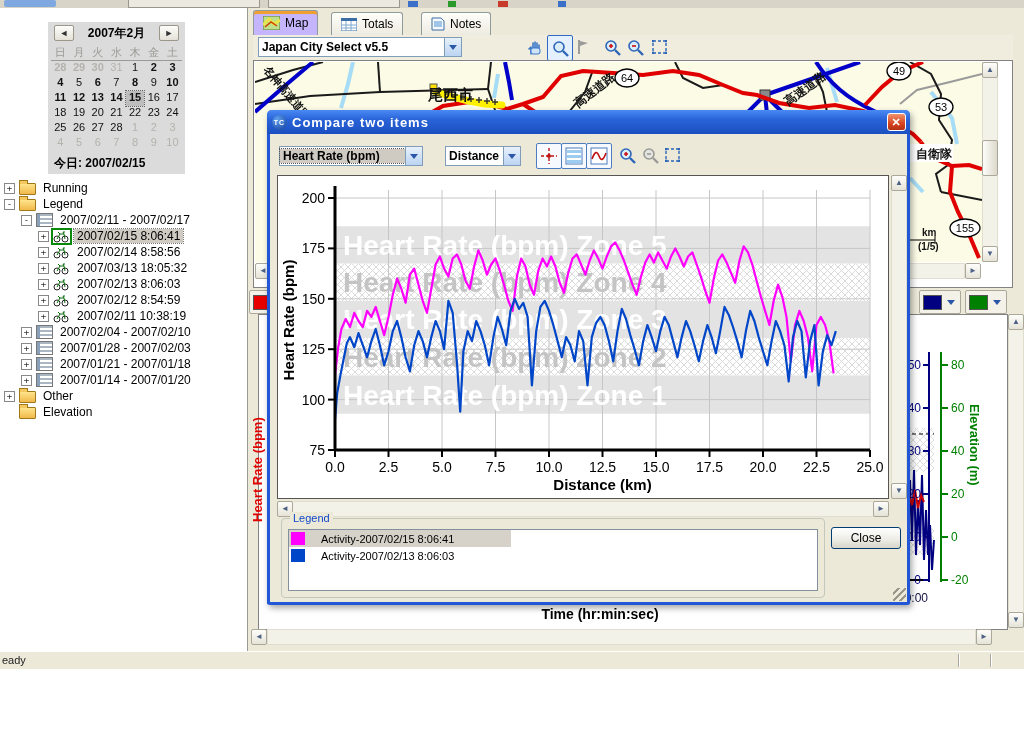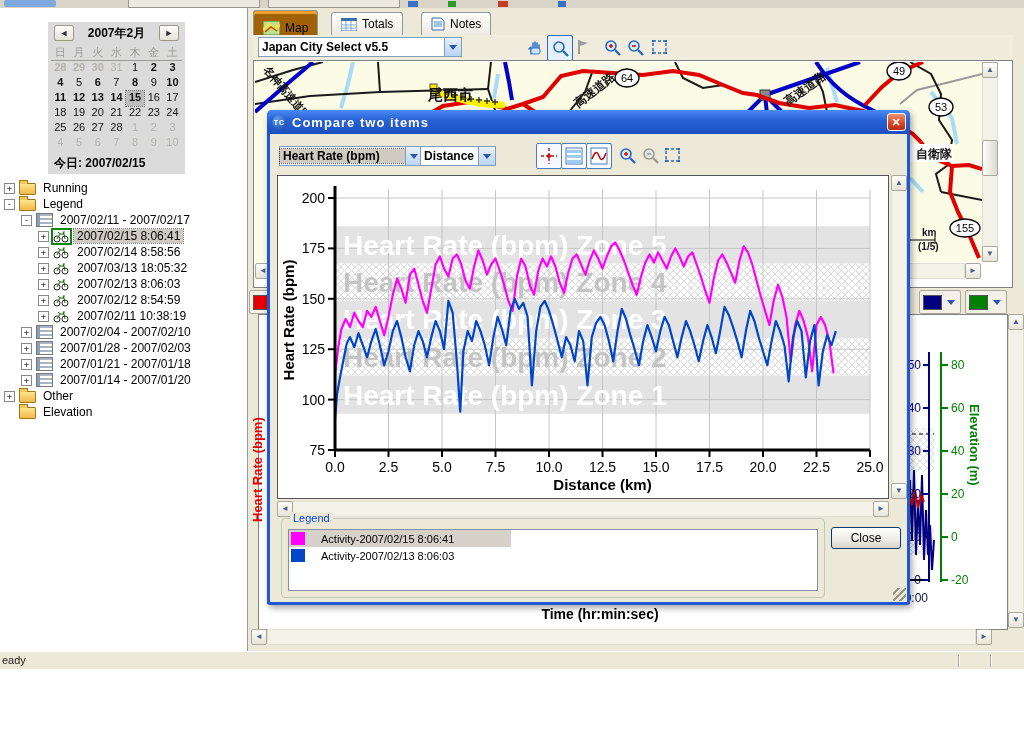--- a/index.html
+++ b/index.html
@@ -26,21 +26,21 @@
   .ti-folder{width:15px;height:10px;margin-top:2px;background:linear-gradient(#FFE48C,#F0B94C);border:1px solid #A07818;border-radius:1px;}
   .ti-folder:before{content:"";position:absolute;left:-1px;top:-4px;width:7px;height:3px;background:#F4C85E;border:1px solid #A07818;border-bottom:none;}
   .ti-week{width:15px;height:12px;background:#fff;border:1px solid #777;background-image:linear-gradient(90deg,#8aa0b8 3px,transparent 3px),repeating-linear-gradient(180deg,#aab6c2 0 2px,transparent 2px 4px);}
   .ti-bike-sel{outline:2px solid #0A8A0A;background:#fff;}
   .tlabel{padding:0 3px;}
   .tsel{background:#CFCBC3;outline:1px dotted #777;}
   
   #right-region{left:247px;top:8px;width:777px;height:643px;background:#ECE9D8;border-left:1px solid #9a9a94;}
   #tab-strip{left:253px;top:10px;width:760px;height:25px;}
   .tab{position:absolute;height:23px;background:linear-gradient(#FEFEFA,#EDEBE1);border:1px solid #919B9C;border-bottom:none;border-radius:3px 3px 0 0;display:flex;align-items:center;padding:0 9px;font-size:12px;gap:5px;box-sizing:border-box;}
-  .tab.active{background:#a16207;height:25px;top:0;z-index:2;box-shadow:inset 0 3px 0 #F0A030;align-items:flex-end;}
+  .tab.active{background:#c4b5fd;height:25px;top:0;z-index:2;box-shadow:inset 0 3px 0 #F0A030;}
   #map-toolbar{left:253px;top:35px;width:760px;height:25px;background:#F0EDDE;}
   .combo{position:absolute;background:#fff;border:1px solid #7F9DB9;height:20px;font-size:12px;display:flex;align-items:center;box-sizing:border-box;}
   .combo .ctext{flex:1;padding:0 3px;overflow:hidden;white-space:nowrap;font-weight:bold;}
   .combo .ctext.hl{background:#CFCBC3;outline:1px dotted #555;}
   .cbo-btn{width:16px;height:100%;background:linear-gradient(#E8F1FB,#BBD4F2);border-left:1px solid #7F9DB9;display:flex;align-items:center;justify-content:center;}
   .cbo-btn:after{content:"";border:4px solid transparent;border-top:5px solid #2C56A8;margin-top:5px;}
   .tbtn{position:absolute;display:flex;align-items:center;justify-content:center;}
   .boxed{border:1px solid #316AC5;background:#E4F0FB;border-radius:2px;}
   .blue-tool{border:1px solid #4D7CC0;background:#F6FAFE;border-radius:2px;}
   
@@ -484,21 +484,21 @@
   <div id="dialog" class="abs">
     <div id="dlg-title">
       <span id="tc-icon">TC</span>
       <span>Compare two items</span>
       <span id="dlg-close">✕</span>
     </div>
     <div class="combo" style="left:9px;top:36px;width:144px;">
       <span class="ctext hl">Heart Rate (bpm)</span>
       <span class="cbo-btn"></span>
     </div>
-    <div class="combo" style="left:150px;top:36px;width:76px;">
+    <div class="combo" style="left:175px;top:36px;width:76px;">
       <span class="ctext">Distance</span>
       <span class="cbo-btn"></span>
     </div>
     <div class="tbtn blue-tool" style="left:266px;top:33px;width:24px;height:24px;">
       <svg width="18" height="18">
           <line x1="1" y1="9" x2="17" y2="9" stroke="#C01010" stroke-width="1.4" stroke-dasharray="3,2"></line>
           <line x1="9" y1="1" x2="9" y2="17" stroke="#C01010" stroke-width="1.4" stroke-dasharray="3,2"></line>
           <circle cx="9" cy="9" r="2" fill="#C01010"></circle>
         </svg>
     </div>

